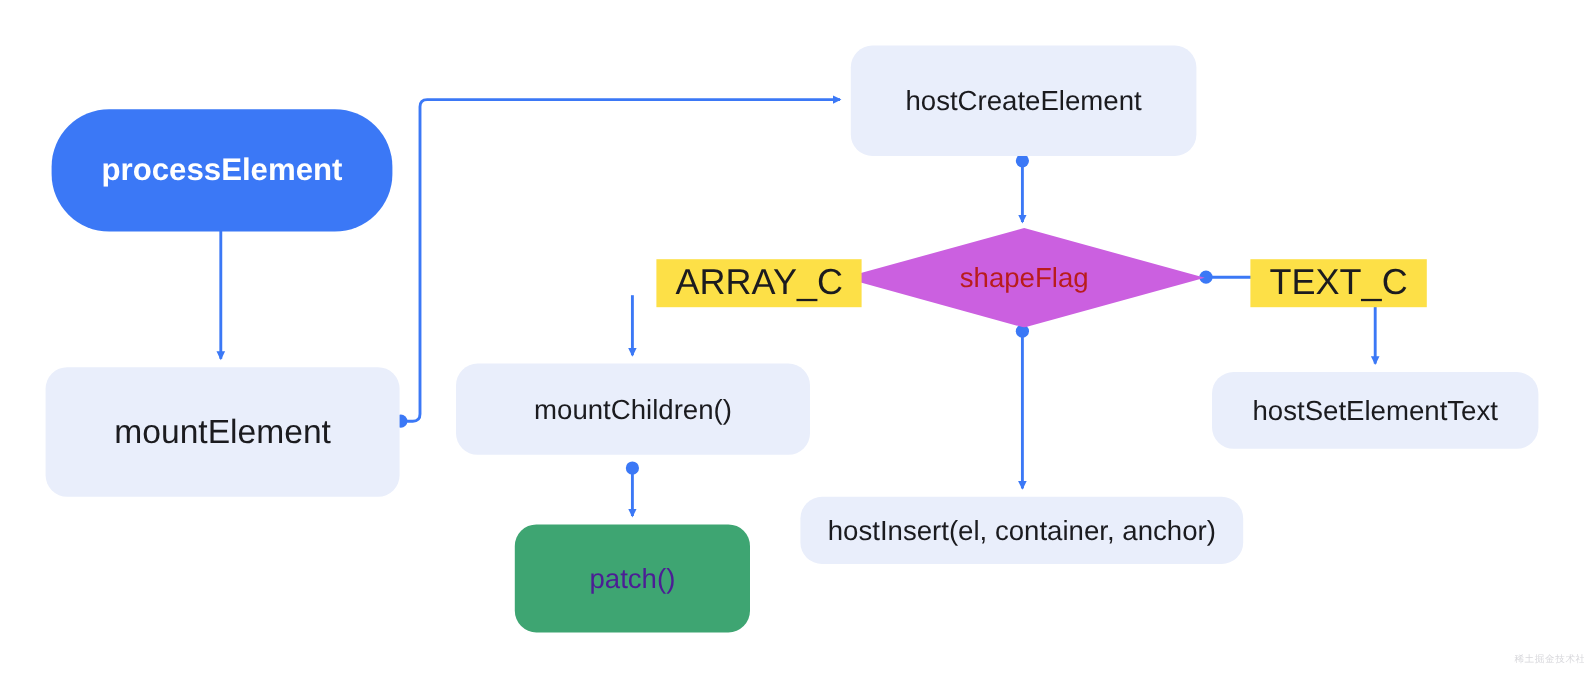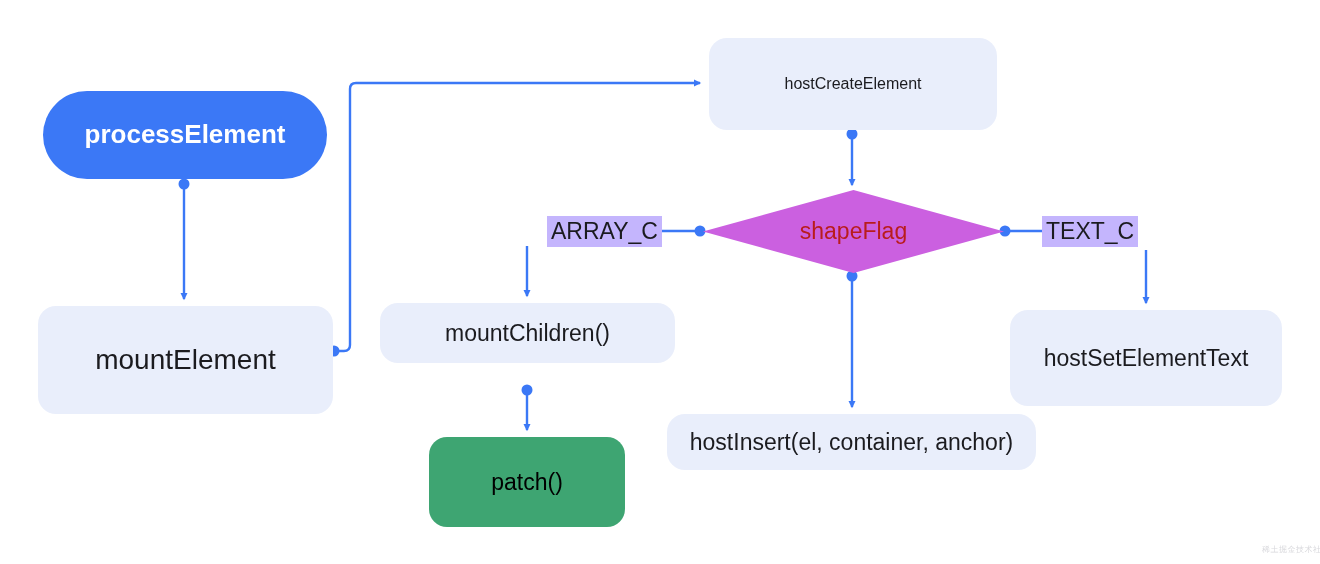--- a/index.html
+++ b/index.html
@@ -39,44 +39,44 @@
   }
   .node-start {
     background: #3b78f6;
     border-radius: 48px;
     color: #ffffff;
     font-weight: bold;
   }
   .node-green {
     background: #3ea572;
     border-radius: 18px;
-    color: #000000;
+    color: #4c1d95;
   }
   .node-diamond {
     background: transparent;
     color: #b91c1c;
   }
   .diamond-shape {
     position: absolute;
     left: 0; top: 0;
     width: 100%;
     height: 100%;
   }
   .diamond-label {
     position: relative;
     z-index: 2;
   }
   .edge-label {
     position: absolute;
-    background: #c4b5fd;
+    background: #fde047;
     color: #1b1b1f;
-    padding: 1px 4px;
+    padding: 1px 16px;
     box-sizing: border-box;
     white-space: nowrap;
-    font-size: 23px;
+    font-size: 30px;
     line-height: 1.25;
   }
   .watermark {
     position: absolute;
     color: #d8d8dc;
     font-size: 8px;
     letter-spacing: 0.5px;
     user-select: none;
     white-space: nowrap;
   }
@@ -133,52 +133,52 @@
       <circle cx="852" cy="276" r="5.5" fill="#3b78f6"></circle>
       <line x1="852" y1="278" x2="852" y2="407" stroke="#3b78f6" stroke-width="2.4" marker-end="url(#arrow)"></line>
     </g>
 
     <g>
       <circle cx="527" cy="390" r="5.5" fill="#3b78f6"></circle>
       <line x1="527" y1="392" x2="527" y2="430" stroke="#3b78f6" stroke-width="2.4" marker-end="url(#arrow)"></line>
     </g>
   </svg>
 
-  <div class="node node-start" style="left:43px; top:91px; width:284px; height:88px; font-size:26px;">
+  <div class="node node-start" style="left:43px; top:91px; width:284px; height:102px; font-size:26px;">
     <span>processElement</span>
   </div>
 
   <div class="node node-lightbox" style="left:38px; top:306px; width:295px; height:108px; font-size:28px;">
     <span>mountElement</span>
   </div>
 
-  <div class="node node-lightbox" style="left:709px; top:38px; width:288px; height:92px; font-size:16px;">
+  <div class="node node-lightbox" style="left:709px; top:38px; width:288px; height:92px; font-size:23px;">
     <span>hostCreateElement</span>
   </div>
 
   <div class="node node-diamond" style="left:703px; top:190px; width:301px; height:83px; font-size:23px;">
     <svg class="diamond-shape" viewBox="0 0 301 83" preserveAspectRatio="none">
       <polygon points="150.5,0 301,41.5 150.5,83 0,41.5" fill="#cb60e0"></polygon>
     </svg>
     <span class="diamond-label">shapeFlag</span>
   </div>
 
-  <div class="node node-lightbox" style="left:380px; top:303px; width:295px; height:60px; font-size:23px;">
+  <div class="node node-lightbox" style="left:380px; top:303px; width:295px; height:76px; font-size:23px;">
     <span>mountChildren()</span>
   </div>
 
   <div class="node node-green" style="left:429px; top:437px; width:196px; height:90px; font-size:23px;">
     <span>patch()</span>
   </div>
 
   <div class="node node-lightbox" style="left:667px; top:414px; width:369px; height:56px; font-size:23px;">
     <span>hostInsert(el, container, anchor)</span>
   </div>
 
-  <div class="node node-lightbox" style="left:1010px; top:310px; width:272px; height:96px; font-size:23px;">
+  <div class="node node-lightbox" style="left:1010px; top:310px; width:272px; height:64px; font-size:23px;">
     <span>hostSetElementText</span>
   </div>
 
   <div class="edge-label" style="left:547px; top:216px;">ARRAY_C</div>
 
   <div class="edge-label" style="left:1042px; top:216px;">TEXT_C</div>
 
   <div class="watermark" style="left:1262px; top:544px;">稀土掘金技术社区</div>
 
 </div>

